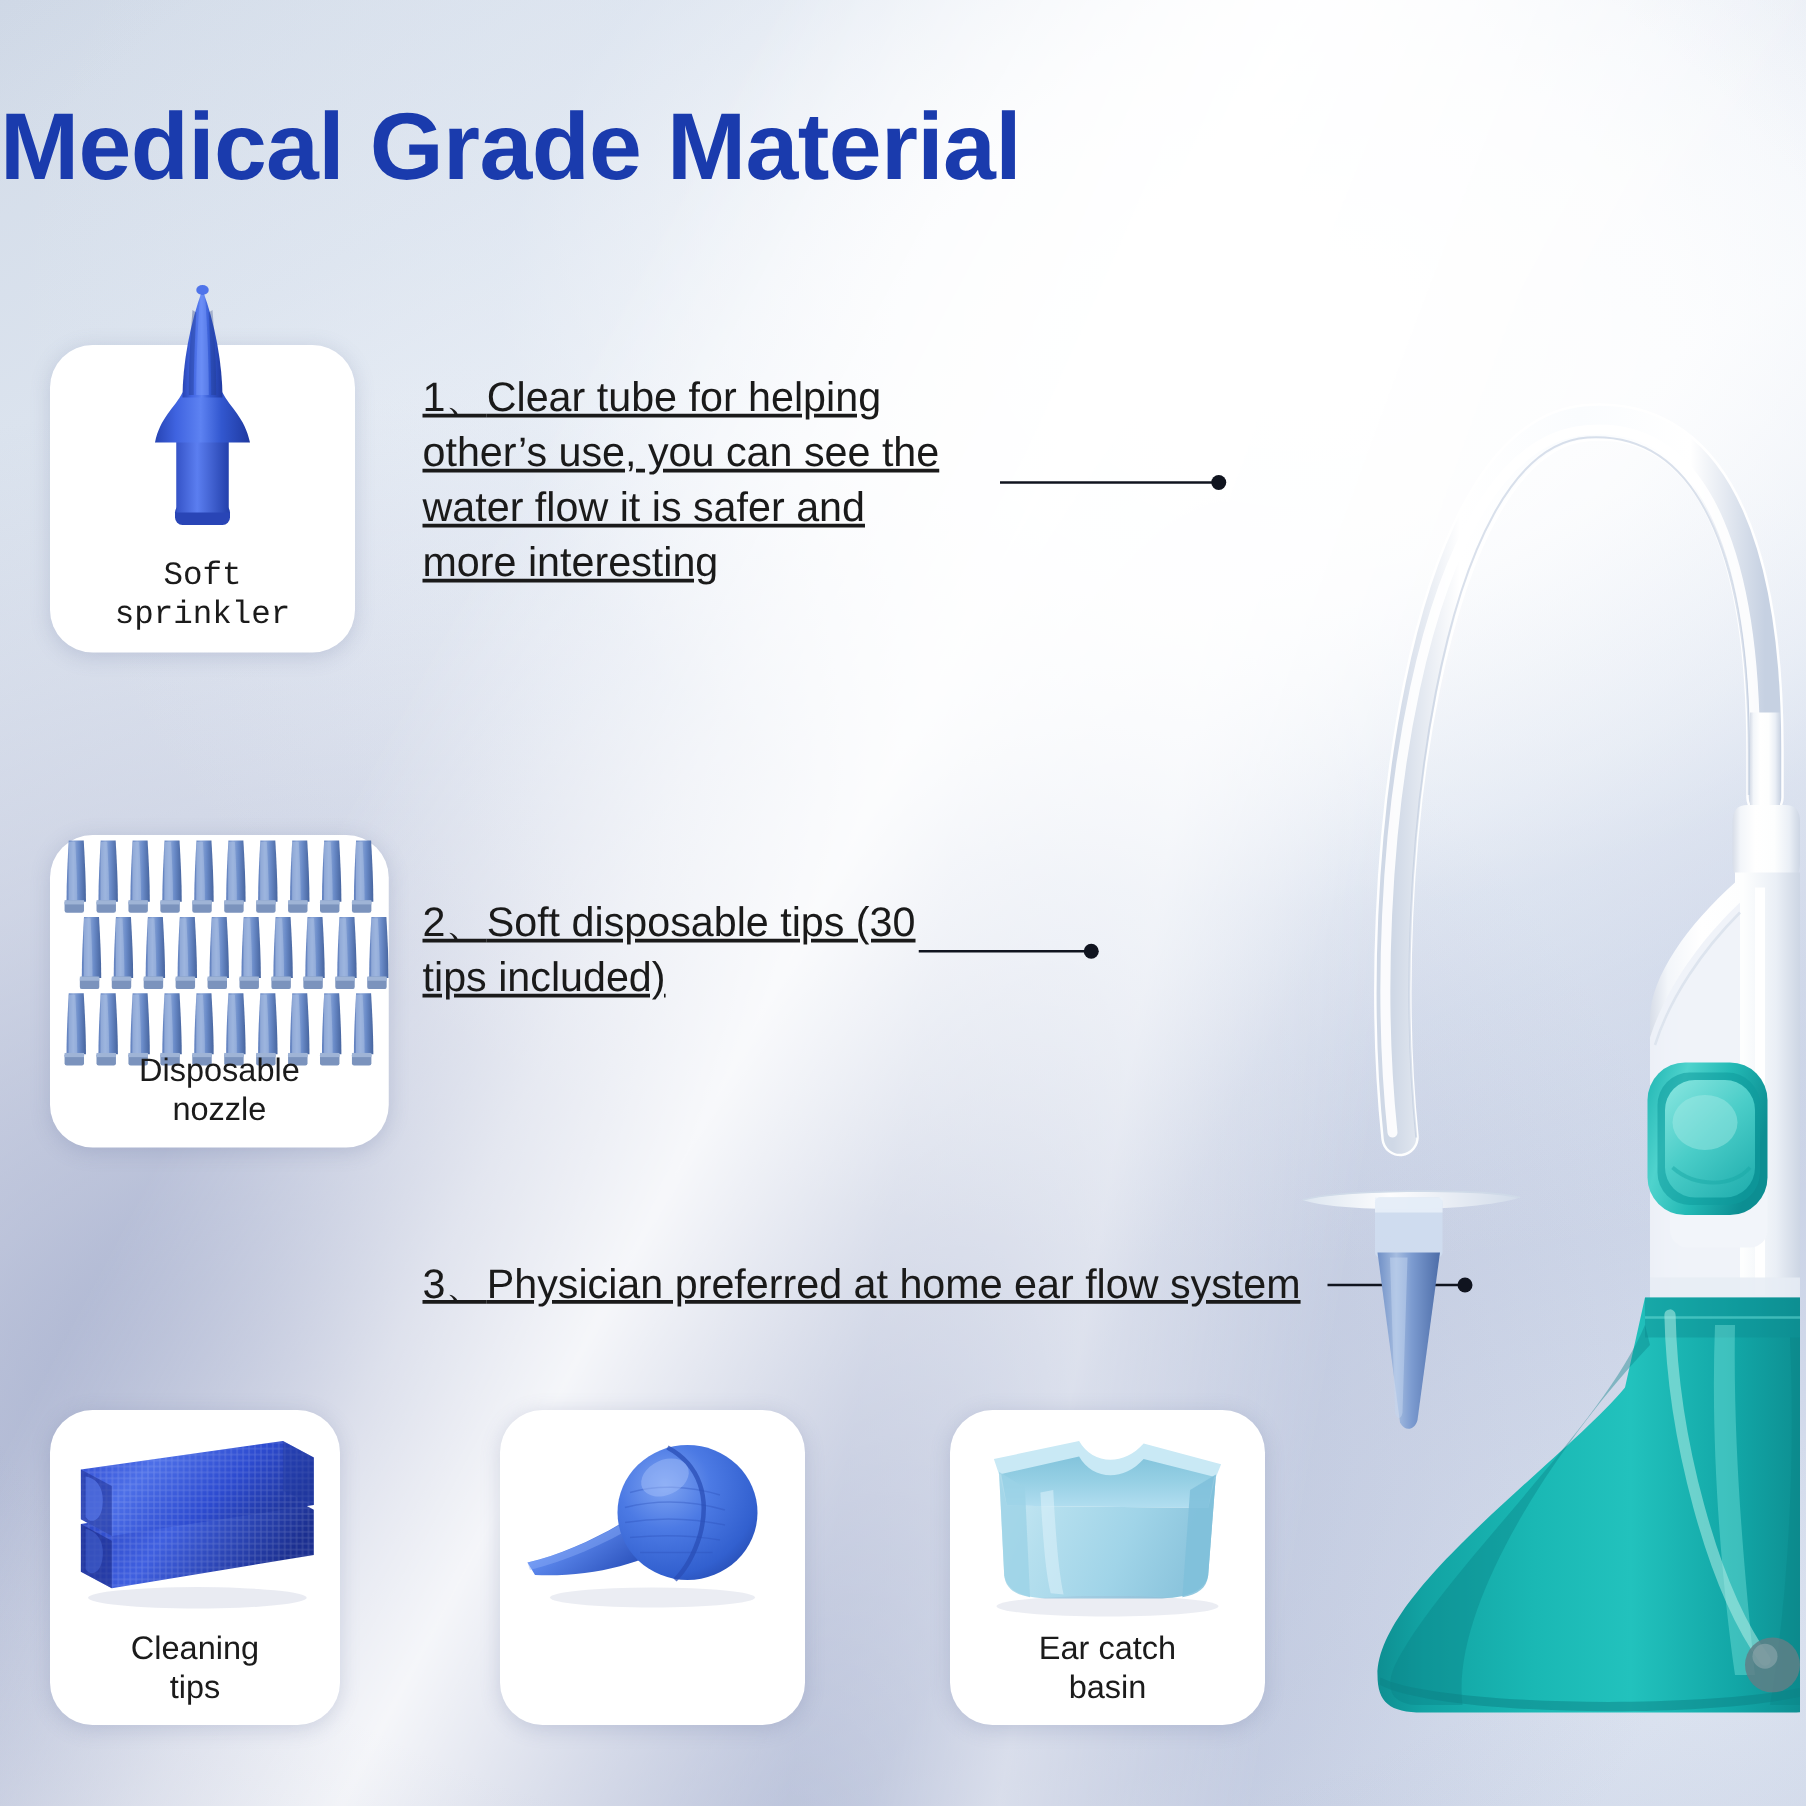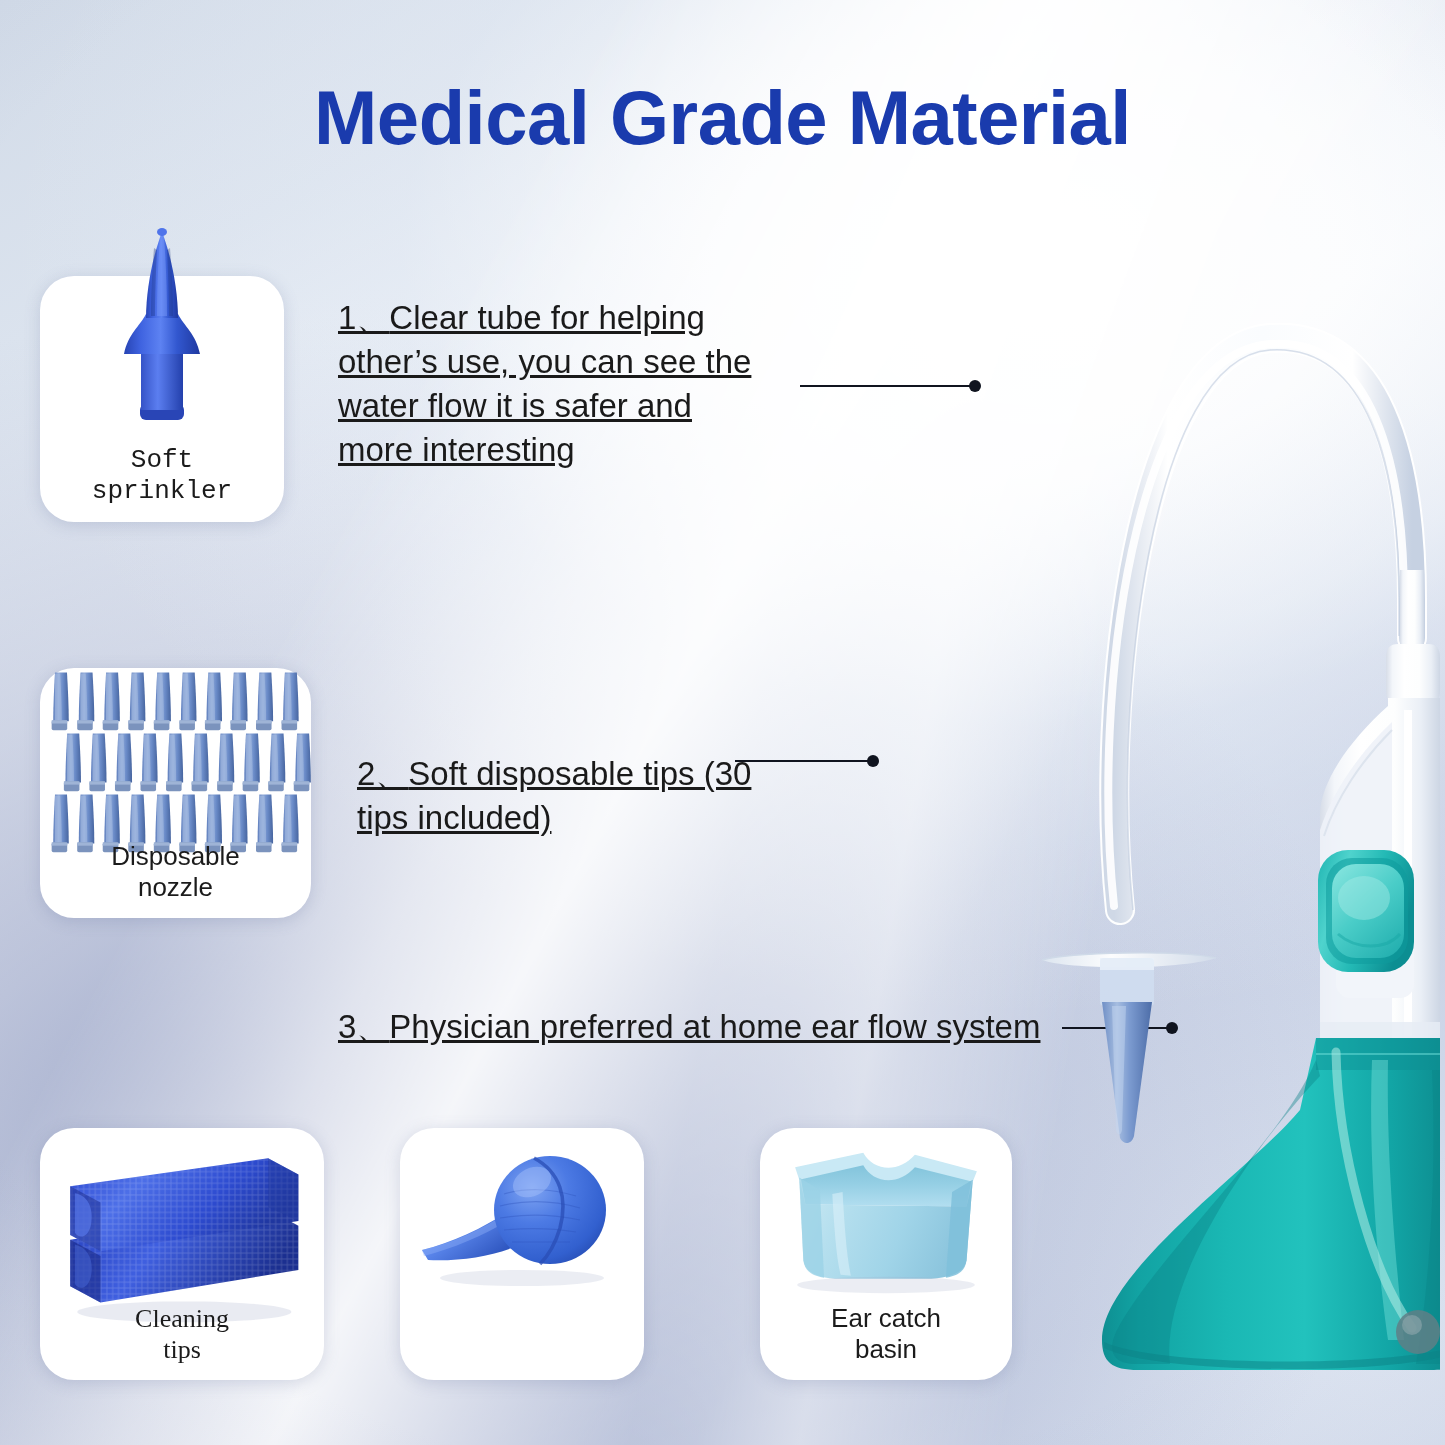--- a/index.html
+++ b/index.html
@@ -26,46 +26,46 @@
       linear-gradient(100deg, rgba(255,255,255,0) 52%, rgba(255,255,255,.45) 62%, rgba(255,255,255,0) 74%);
     mix-blend-mode:screen;
   }
   .bg-vign{
     position:absolute;inset:0;
     background:radial-gradient(120% 110% at 50% 45%, rgba(255,255,255,0) 52%, rgba(128,140,178,.30) 100%);
   }
 
   
   .title{
-    position:absolute;left:0;right:0;top:74px;text-align:center;
+    position:absolute;left:0;right:0;top:74px;text-align:left;
     font-size:76px;font-weight:bold;letter-spacing:-.5px;
     color:#1a3bad;white-space:nowrap;
   }
 
   
   .card{
     position:absolute;background:#fff;border-radius:34px;
     box-shadow:0 3px 16px rgba(90,105,150,.22);
   }
   .card .cap{
     position:absolute;left:0;right:0;bottom:14px;
     text-align:center;color:#1b1b1b;font-size:26px;line-height:1.22;
   }
   .card .art{position:absolute;left:0;right:0;top:0;bottom:72px;}
 
   #card-sprinkler{left:40px;top:276px;width:244px;height:246px;font-family:Liberation Mono, monospace;}
   #card-nozzle   {left:40px;top:668px;width:271px;height:250px;text-decoration:underline;}
-  #card-cloth    {left:40px;top:1128px;width:284px;height:252px;font-family:Liberation Serif, serif;}
+  #card-cloth    {left:40px;top:1128px;width:232px;height:252px;}
   #card-ball     {left:400px;top:1128px;width:244px;height:252px;}
   #card-basin    {left:760px;top:1128px;width:252px;height:252px;}
 
   
   .feature{position:absolute;color:#1a1a1a;font-size:33px;line-height:1.33;text-decoration:underline;}
   #feat-1{left:338px;top:296px;width:430px;}
-  #feat-2{left:338px;top:752px;width:440px;margin-left:19px;}
+  #feat-2{left:338px;top:716px;width:440px;}
   #feat-3{left:338px;top:1005px;width:730px;}
 
   
   .leader{position:absolute;height:2px;background:#10141f;}
   .leader::after{
     content:"";position:absolute;right:-6px;top:-5px;
     width:12px;height:12px;border-radius:50%;background:#10141f;
   }
   #lead-1{left:800px;top:385px;width:175px;}
   #lead-2{left:735px;top:760px;width:138px;}

